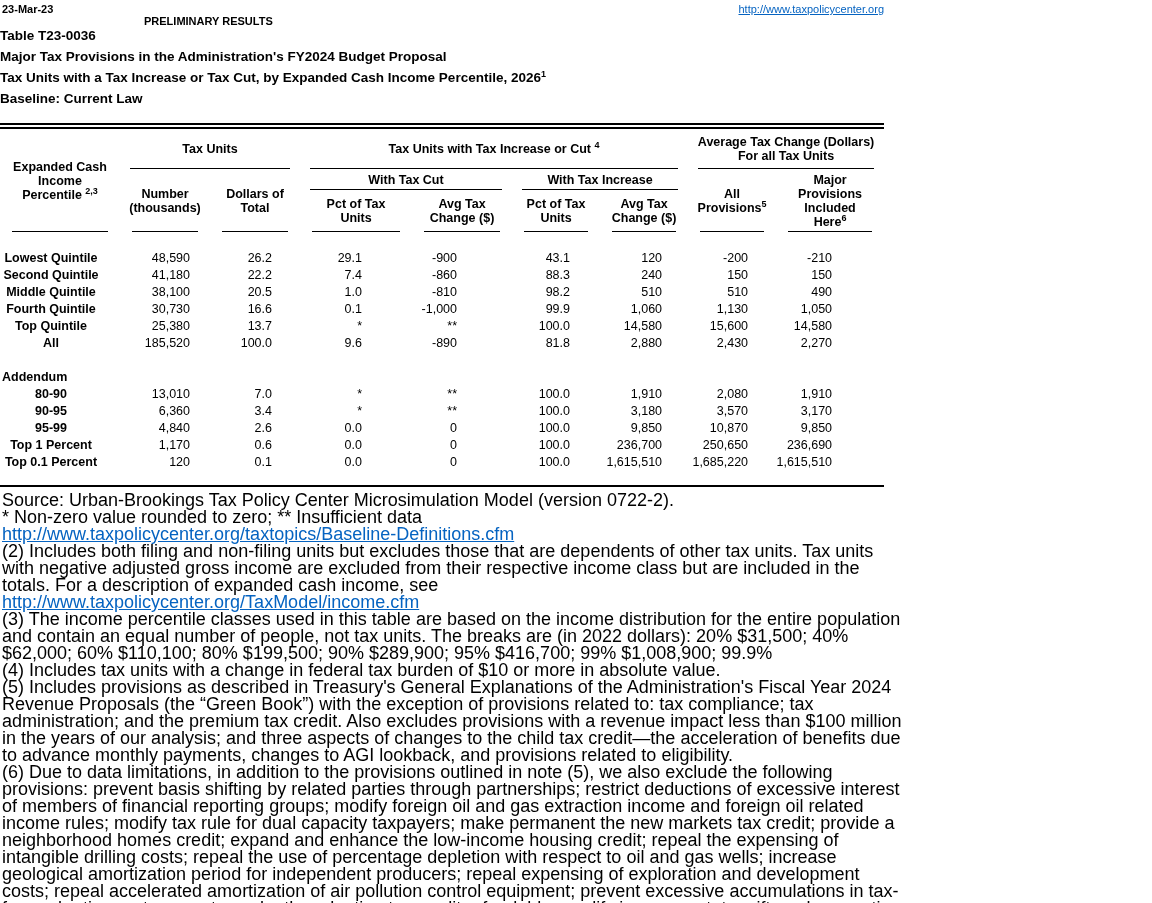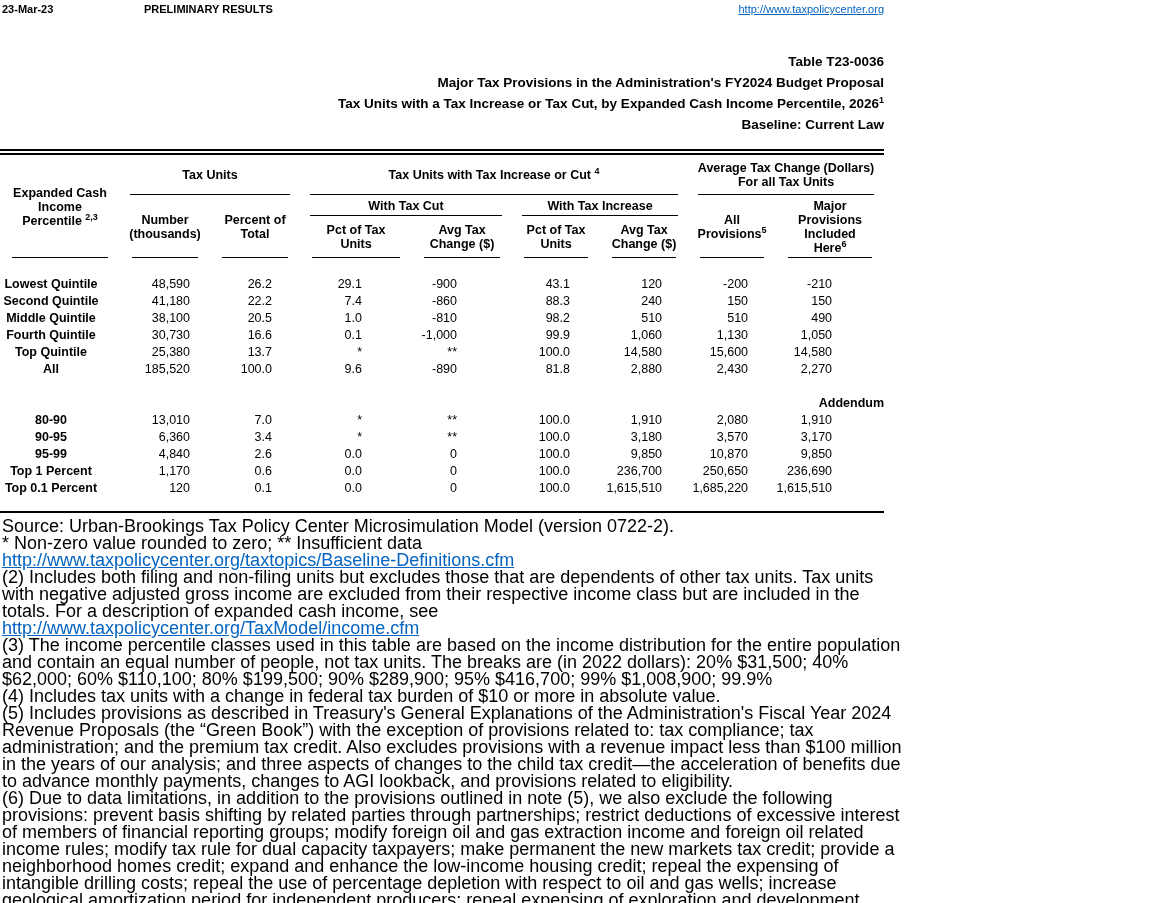--- a/index.html
+++ b/index.html
@@ -4,42 +4,42 @@
 <style>
   html,body{margin:0;padding:0;background:#fff;}
   body{
     width:1152px;height:903px;
     font-family:"Liberation Sans","DejaVu Sans",sans-serif;
     color:#000;position:relative;overflow:hidden;
   }
   
   .topbar{position:relative;width:884px;height:17px;margin-top:3px;font-size:11px;}
   .topbar .date{position:absolute;left:2px;top:0;font-weight:bold;}
-  .topbar .status{position:absolute;left:144px;top:0;font-weight:bold;}
+  .topbar .status{position:absolute;left:144px;top:12px;font-weight:bold;}
   .topbar .site-link{position:absolute;right:0;top:0;color:#0563C1;text-decoration:underline;cursor:pointer;}
   
-  .titles{width:884px;text-align:right;margin-top:31px;font-weight:bold;font-size:13.5px;}
+  .titles{width:884px;text-align:left;margin-top:5px;font-weight:bold;font-size:13.5px;}
   .titles div{line-height:21px;}
   sup{font-size:9px;vertical-align:super;line-height:0;}
   
   .rule-double{width:884px;margin-top:14px;height:2px;border-top:2px solid #000;border-bottom:2px solid #000;}
   .rule-single{width:884px;border-top:2px solid #000;}
   
   table.dtable{width:884px;border-collapse:collapse;table-layout:fixed;font-size:12.5px;}
   .dtable th{font-weight:bold;text-align:center;vertical-align:middle;padding:0;line-height:14px;position:relative;}
   .dtable td{padding:0;}
   .dtable .ul::after{content:"";position:absolute;left:12px;right:12px;bottom:0;border-bottom:1.5px solid #000;}
   .dtable .ulg::after{content:"";position:absolute;left:10px;right:10px;bottom:0;border-bottom:1.5px solid #000;}
   .dtable tr.hr1{height:40px;}
   .dtable tr.hr2{height:21px;}
   .dtable tr.hr3{height:42px;}
   .dtable tr.data{height:17px;}
   .dtable td.row-label{text-align:center;padding-right:18px;font-weight:bold;white-space:nowrap;line-height:17px;}
   .dtable td.num{text-align:right;white-space:nowrap;line-height:17px;}
-  .dtable td.section-label{text-align:right;padding-left:2px;font-weight:bold;line-height:17px;}
+  .dtable td.section-label{text-align:left;padding-left:2px;font-weight:bold;line-height:17px;}
   .dtable td.col2{padding-right:20px;}
   .dtable td.col3{padding-right:28px;}
   .dtable td.col4{padding-right:50px;}
   .dtable td.col5{padding-right:55px;}
   .dtable td.col6{padding-right:30px;}
   .dtable td.col7{padding-right:26px;}
   .dtable td.col8{padding-right:28px;}
   .dtable td.col9{padding-right:52px;}
   
   .footnotes{width:908px;margin-top:5px;padding-left:2px;font-size:18px;}
@@ -88,21 +88,21 @@
         <span>Average Tax Change (Dollars)</span><br>
         <span>For all Tax Units</span>
       </th>
     </tr>
     <tr class="hr2">
       <th rowspan="2" class="ul">
         <span>Number</span><br>
         <span>(thousands)</span>
       </th>
       <th rowspan="2" class="ul">
-        <span>Percent of</span><br>
+        <span>Dollars of</span><br>
         <span>Total</span>
       </th>
       <th colspan="2" class="ulg">With Tax Cut</th>
       <th colspan="2" class="ulg">With Tax Increase</th>
       <th rowspan="2" class="ul"><span>All Provisions</span><sup>5</sup></th>
       <th rowspan="2" class="ul">
         <span>Major</span><br>
         <span>Provisions</span><br>
         <span>Included</span><br>
         <span><span>Here</span><sup>6</sup></span>

